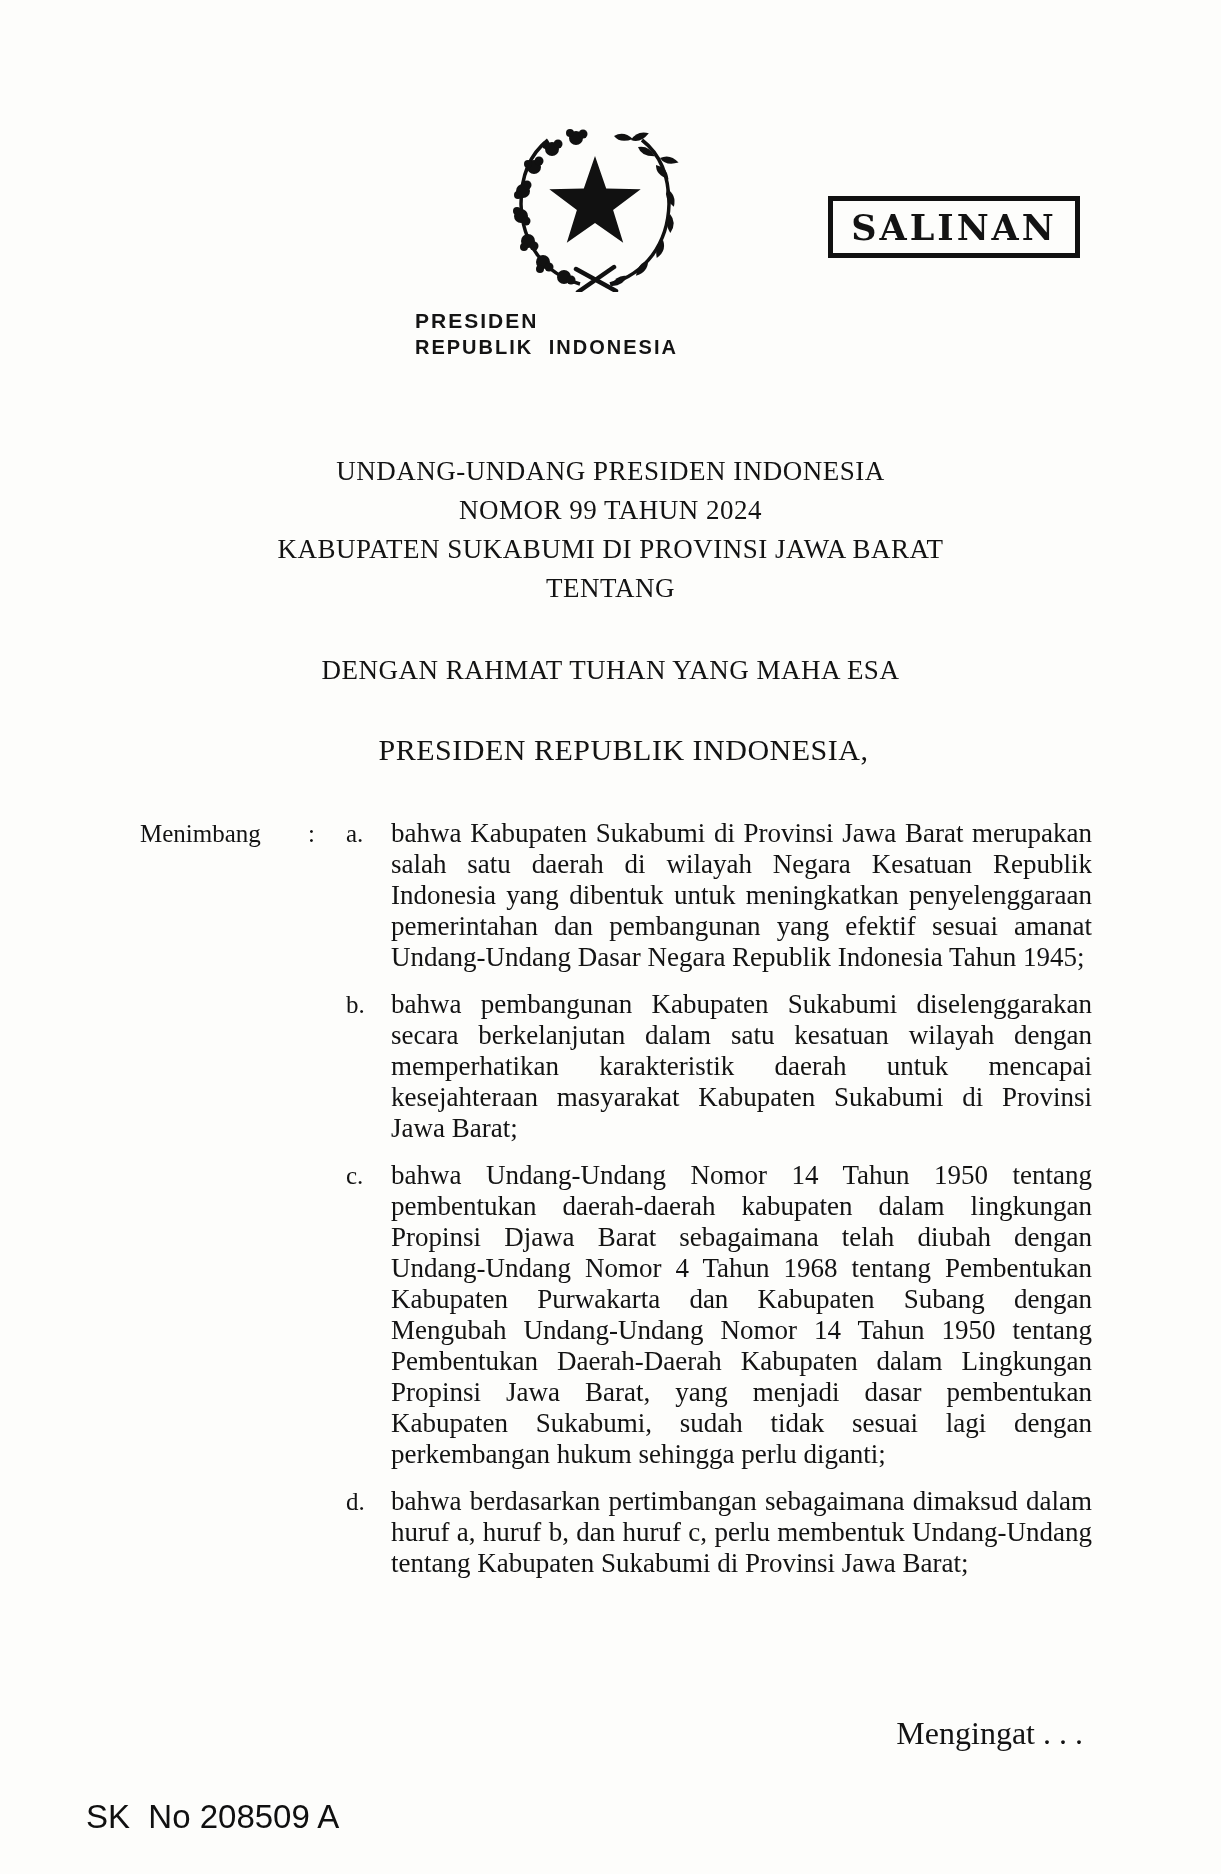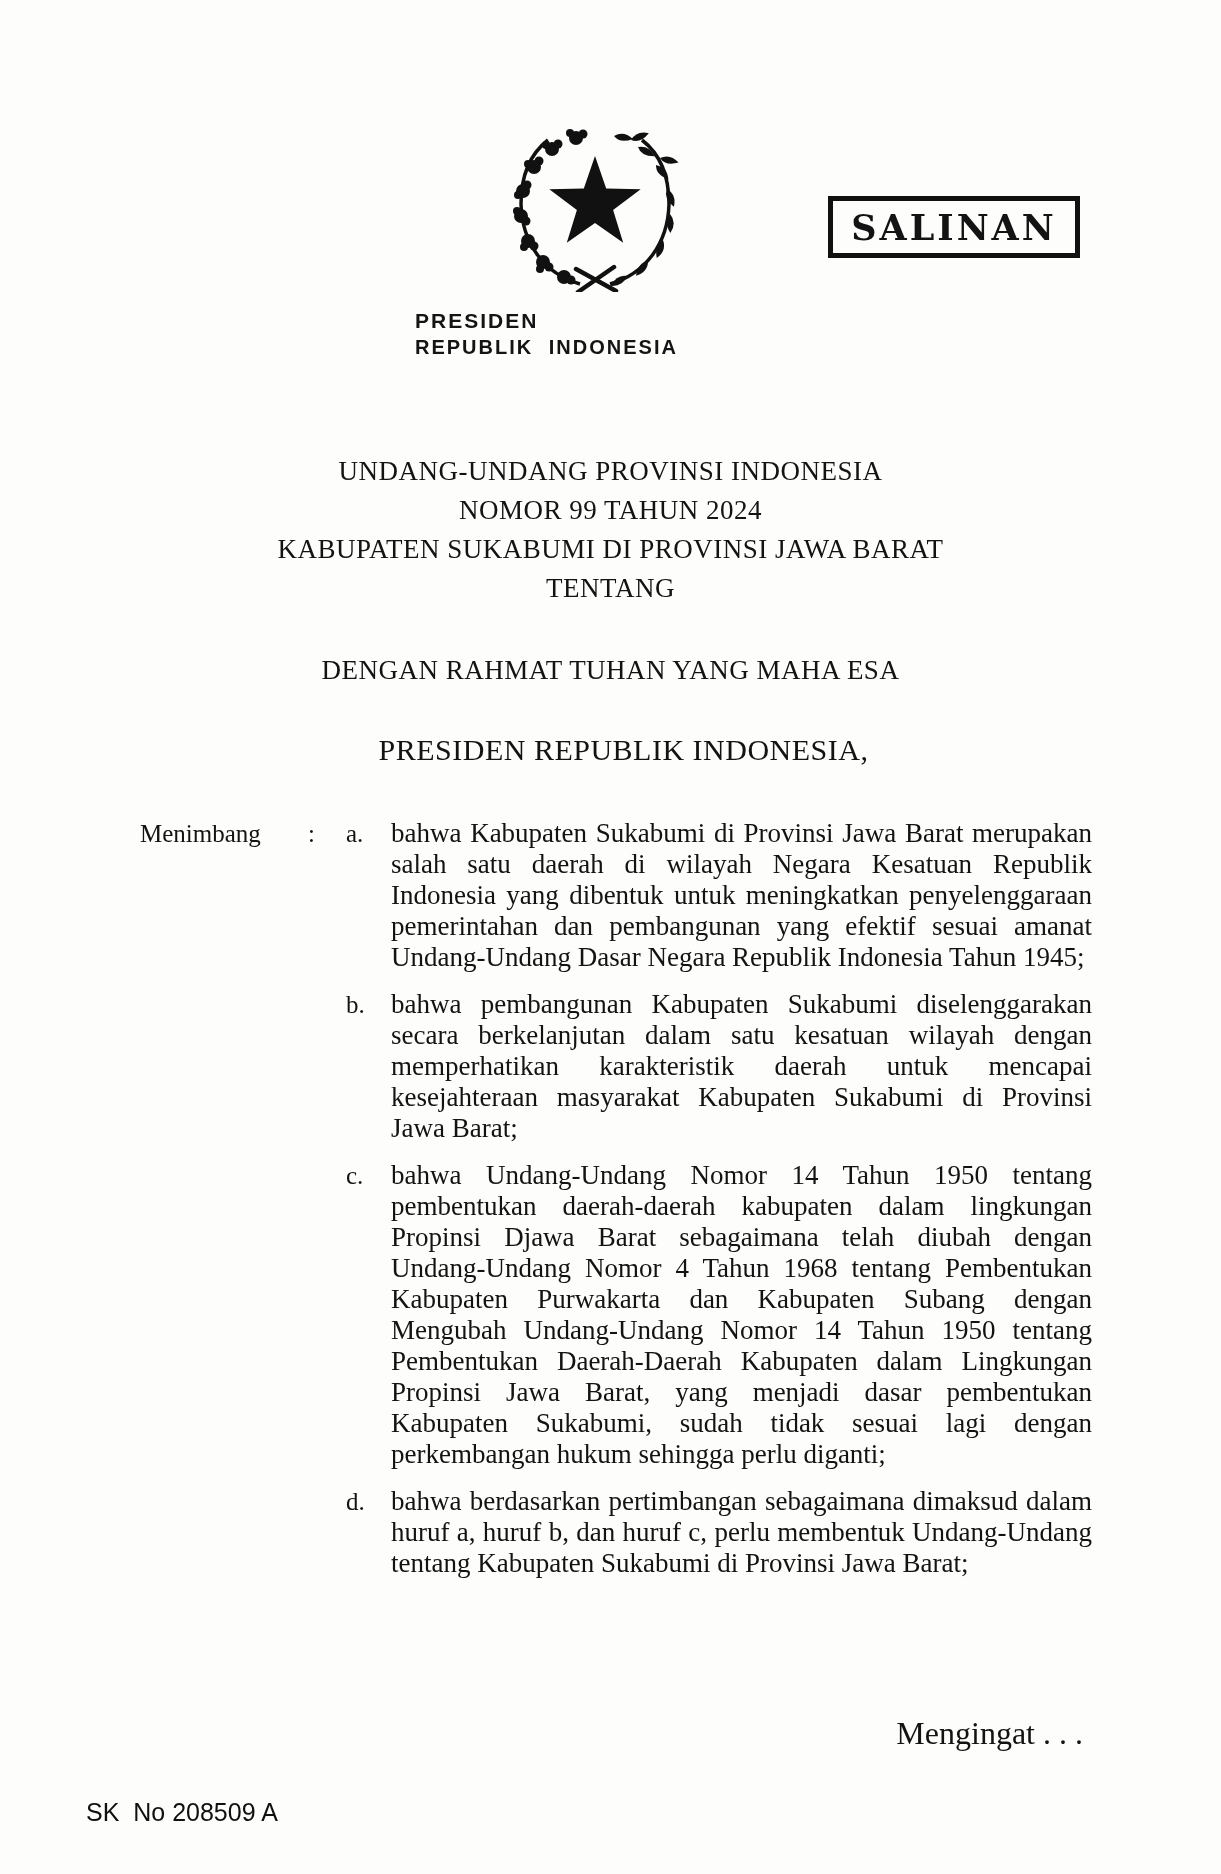--- a/index.html
+++ b/index.html
@@ -34,21 +34,21 @@
   .consider-sep{width:38px;flex:0 0 38px;font-size:25px;line-height:31px;}
   .consider-items{flex:1;}
   .c-item{display:flex;margin-bottom:16px;}
   .c-item .marker{width:45px;flex:0 0 45px;font-size:25px;line-height:31px;}
   .c-item .ctext{
     flex:1;font-size:27px;line-height:31px;
     text-align:justify;text-align-last:left;
   }
   .catchword{position:absolute;right:138px;top:1715px;font-size:32px;}
   .footer-code{
-    position:absolute;left:86px;top:1798px;font-size:25px;
+    position:absolute;left:86px;top:1798px;font-size:33px;
     font-family:"Liberation Sans", sans-serif;white-space:pre;color:#101010;
   }
 </style>
 </head>
 <body>
 
 <div class="stamp">
   <span>SALINAN</span>
 </div>
 
@@ -119,21 +119,21 @@
 
   <polygon fill="#111" points="85,30 96.2,62.6 130.7,63.2 103.1,83.9 113.2,116.8 85,97 56.8,116.8 66.9,83.9 39.3,63.2 73.8,62.6"></polygon>
 </svg>
 
 <div class="letterhead">
   <div class="lh1">PRESIDEN</div>
   <div class="lh2">REPUBLIK INDONESIA</div>
 </div>
 
 <div class="title-block">
-  <div>UNDANG-UNDANG PROVINSI INDONESIA</div>
+  <div>UNDANG-UNDANG PRESIDEN INDONESIA</div>
   <div>NOMOR 99 TAHUN 2024</div>
   <div>KABUPATEN SUKABUMI DI PROVINSI JAWA BARAT</div>
   <div>TENTANG</div>
 </div>
 
 <div class="invocation">DENGAN RAHMAT TUHAN YANG MAHA ESA</div>
 <div class="salutation">PRESIDEN REPUBLIK INDONESIA,</div>
 
 <div class="considering">
   <div class="consider-label">Menimbang</div>

